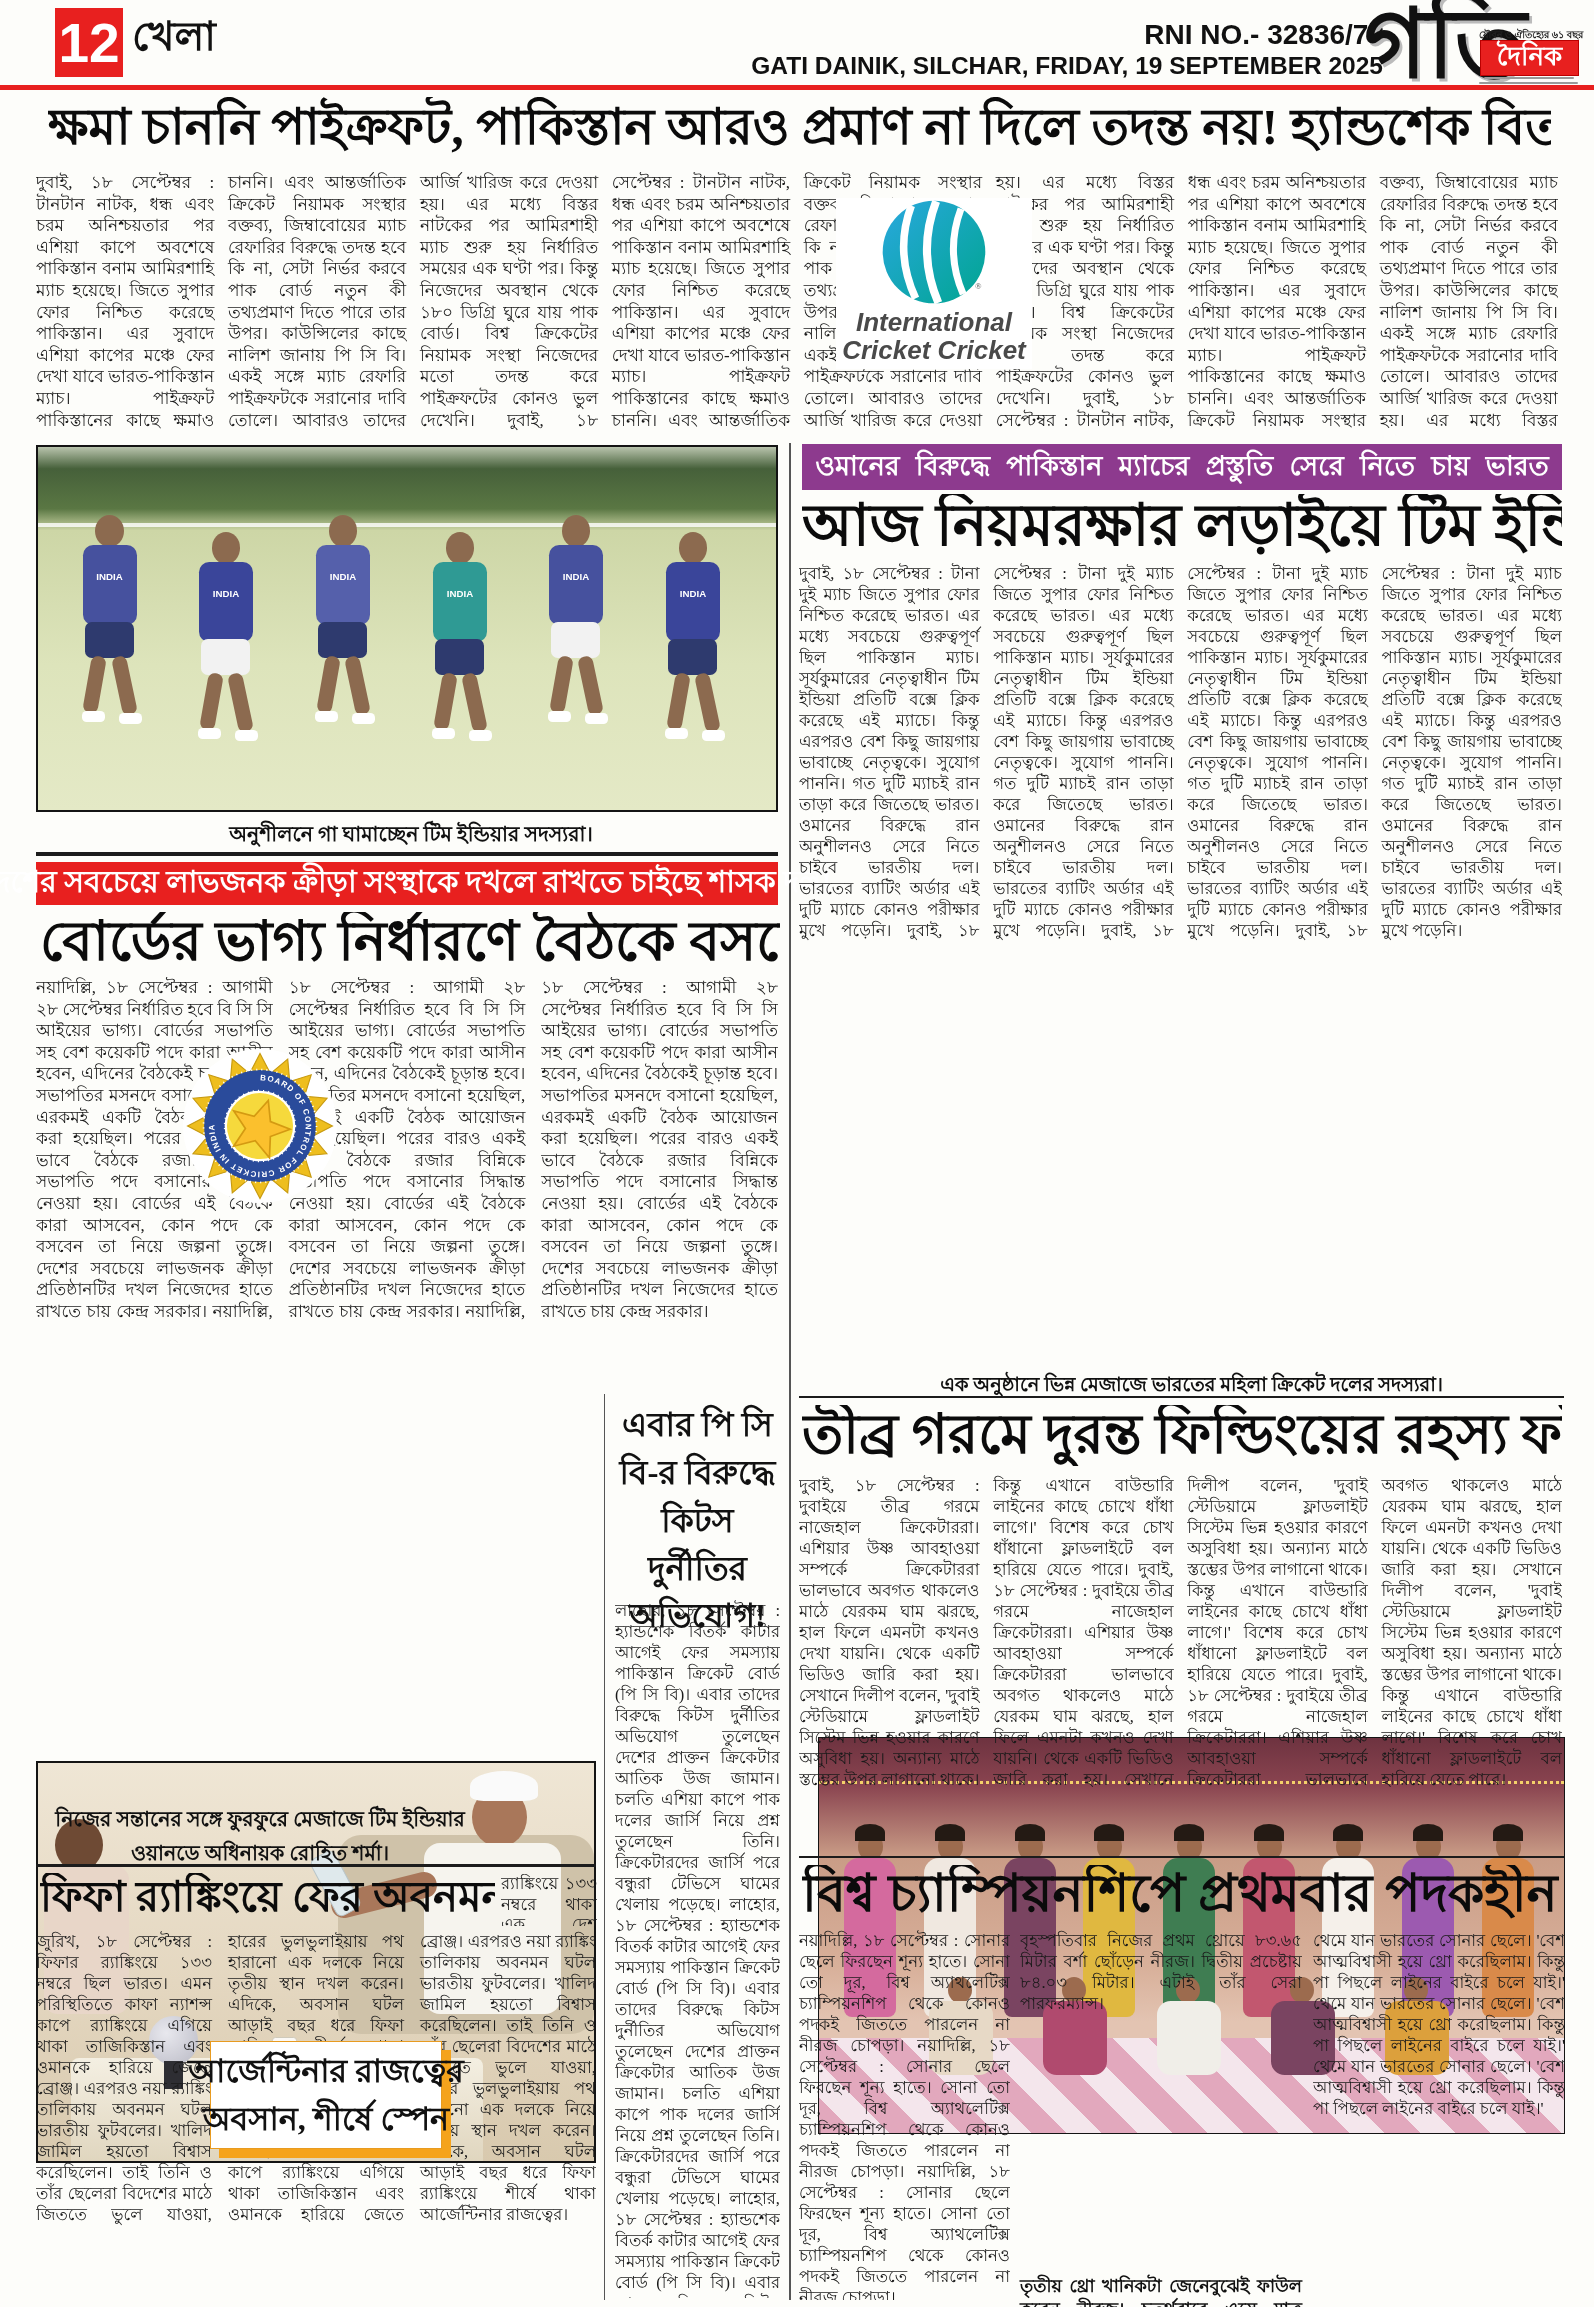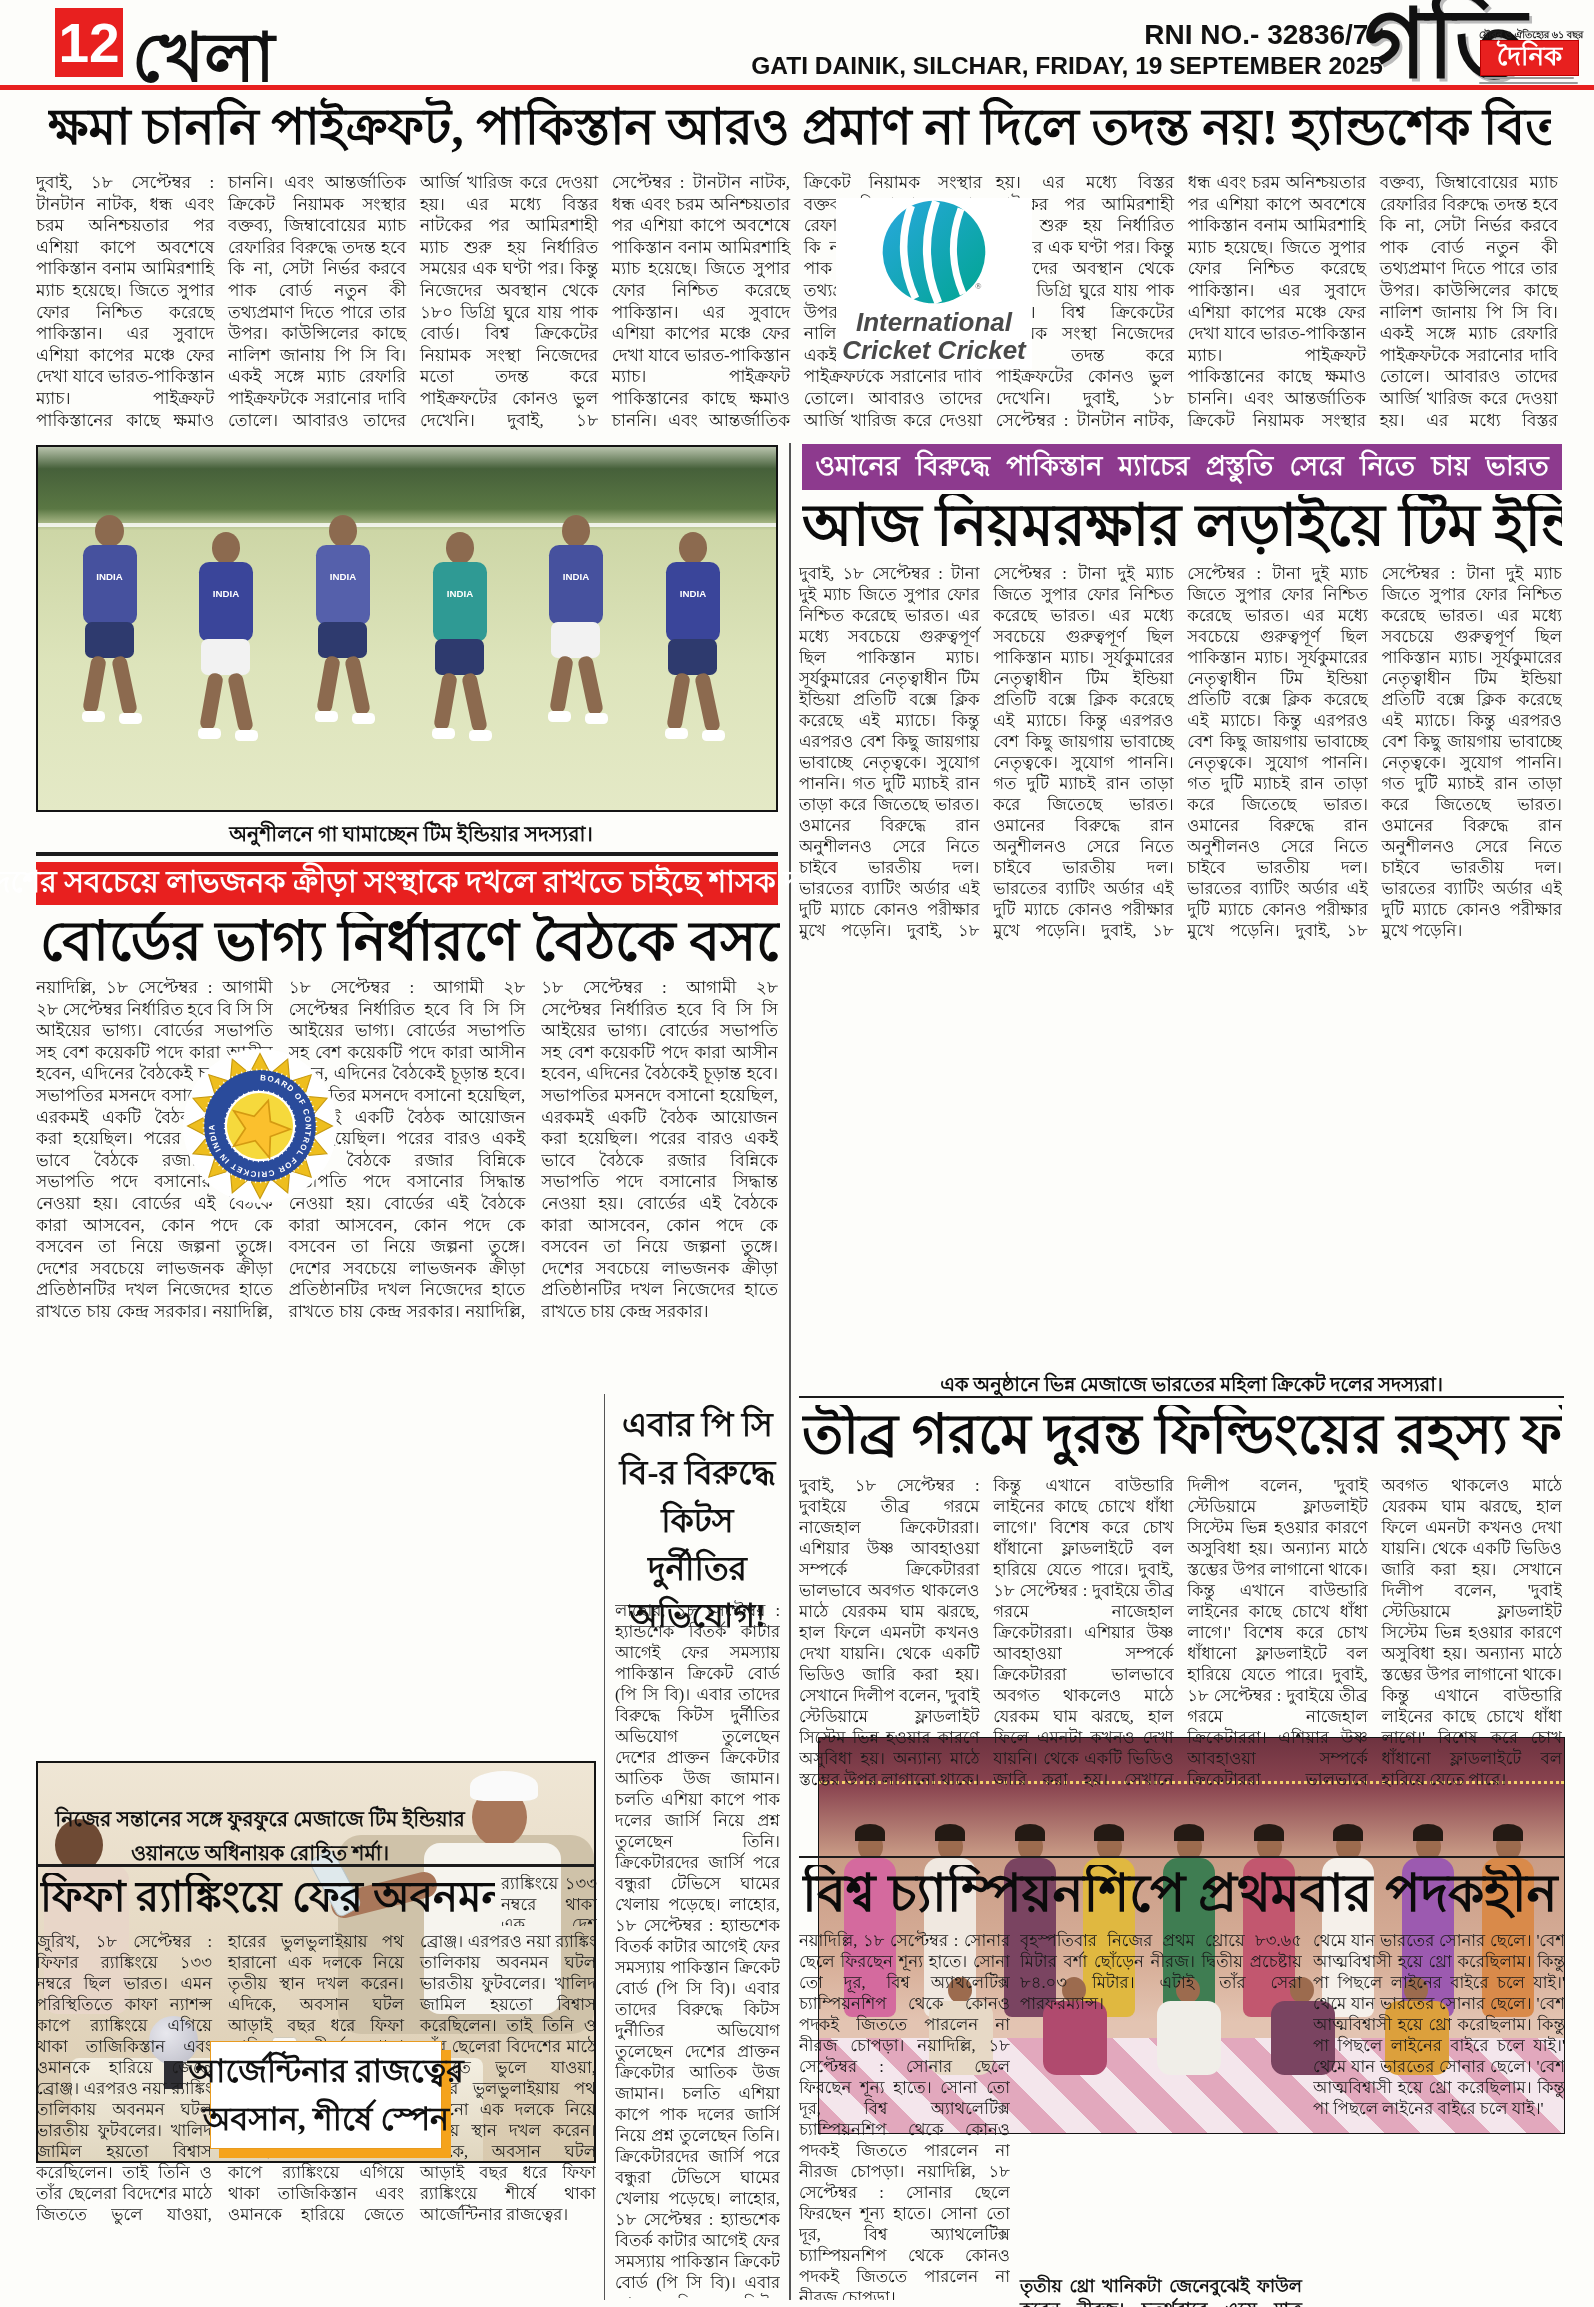--- a/index.html
+++ b/index.html
@@ -12,21 +12,21 @@
   .cols4{column-count:4;column-gap:13.7px;}
   .cols3{column-count:3;column-gap:16px;}
   .caption{font-weight:bold;font-size:20.5px;text-align:center;color:#111;}
   .rule-h{background:#1c1c1c;}
   .rule-red{background:#e8201f;}
   .rule-v{background:#555;}
   .photo{border:2.8px solid #141414;box-sizing:border-box;overflow:hidden;position:relative;}
   
   .pagebox{background:#e8201f;color:#fff;font-family:"Liberation Sans",sans-serif;
            font-weight:bold;font-size:55px;display:flex;align-items:center;justify-content:center;}
-  .section-title{font-size:68px;font-weight:bold;}
+  .section-title{font-size:40px;font-weight:bold;}
   .rni{font-family:"Liberation Sans",sans-serif;font-weight:bold;font-size:28px;text-align:right;}
   .dateline-top{font-family:"Liberation Sans",sans-serif;font-weight:bold;font-size:24.5px;text-align:right;}
   .goti{font-size:96px;font-weight:bold;line-height:1;text-shadow:2.8px 2.8px 0 #bbb;}
   .dainik-box{background:#e8201f;border:1.7px solid #b00;color:#fff;font-weight:bold;font-size:26px;
               display:flex;align-items:center;justify-content:center;}
   .tagline{font-size:9.7px;font-weight:bold;color:#222;white-space:nowrap;}
   .microline{background:#9a9a9a;height:2.3px;border-radius:1.1px;}
   
   .banner-red{background:#e8201f;color:#fff;font-weight:bold;display:flex;align-items:center;justify-content:center;white-space:nowrap;}
   .strip-purple{background:#8d3a8e;color:#fff;font-weight:bold;display:flex;align-items:center;justify-content:center;white-space:nowrap;font-family:Liberation Mono, monospace;}

